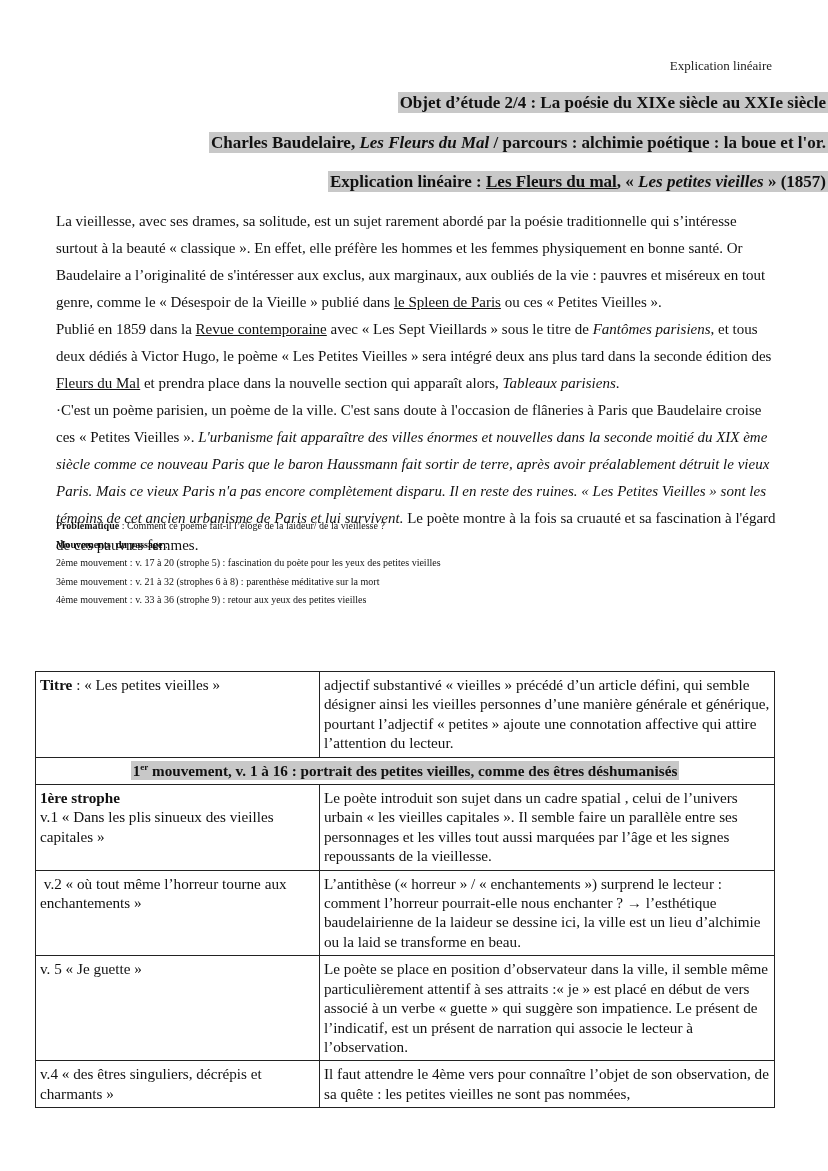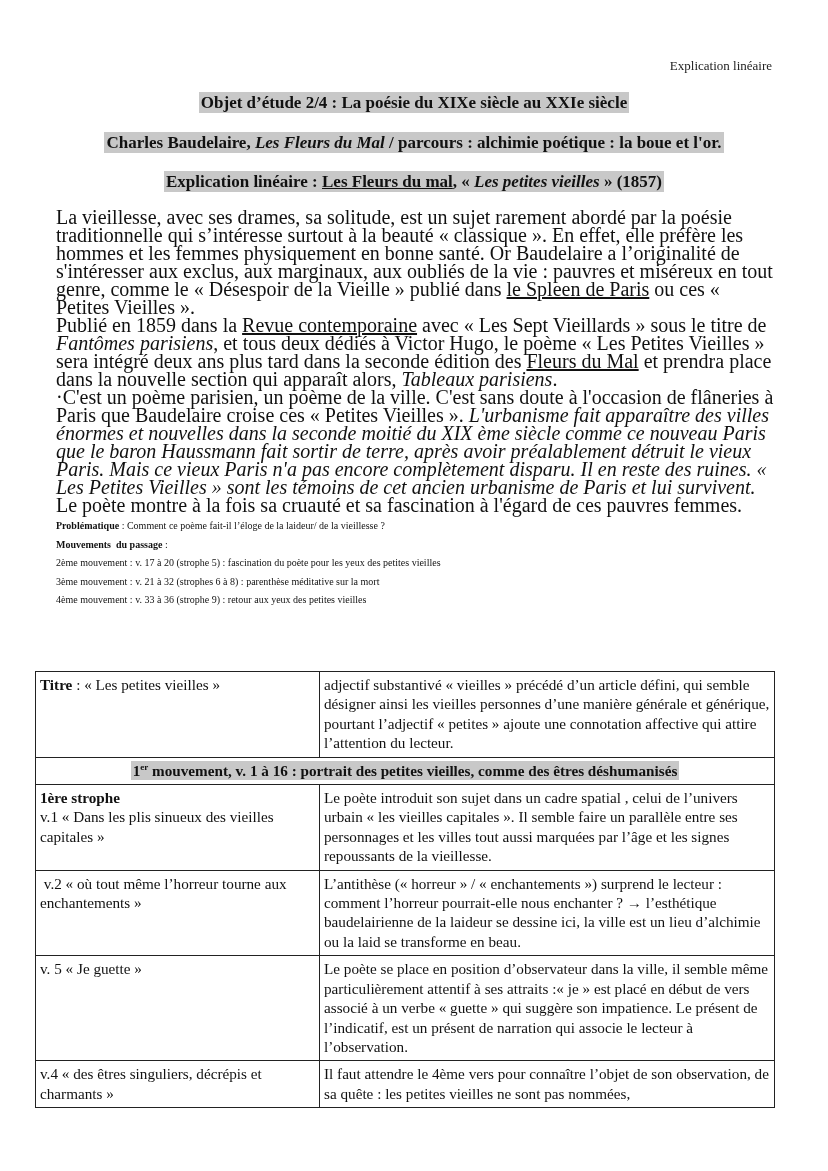--- a/index.html
+++ b/index.html
@@ -6,33 +6,33 @@
   body {
     width: 828px; height: 1171px; position: relative; overflow: hidden;
     font-family: "Liberation Serif", "DejaVu Serif", serif;
     color: #111;
   }
   .header-right {
     position: absolute; top: 58px; right: 56px;
     font-size: 13px; color: #222;
   }
   .heading {
-    position: absolute; left: 0; width: 828px; text-align: center;
+    position: absolute; left: 0; width: 828px; text-align: right;
     font-weight: bold; font-size: 17px;
   }
   .hl { background: #c8c8c8; padding: 1px 2px; }
   .h1 { top: 93px; }
   .h2 { top: 133px; }
   .h3 { top: 172px; }
   .u { text-decoration: underline; }
   .i { font-style: italic; }
   .b { font-weight: bold; }
   .intro {
     position: absolute; left: 56px; top: 208px; width: 720px;
-    font-size: 20px; line-height: 18px;
+    font-size: 15px; line-height: 27px;
   }
   .intro p { margin: 0; }
   .problem {
     position: absolute; left: 56px; top: 517px; width: 720px;
     font-size: 10px; line-height: 18.6px;
   }
   .problem p { margin: 0; }
   table.analysis {
     position: absolute; left: 35px; top: 671px; width: 740px;
     border-collapse: collapse; font-size: 15.2px; line-height: 19.4px;

